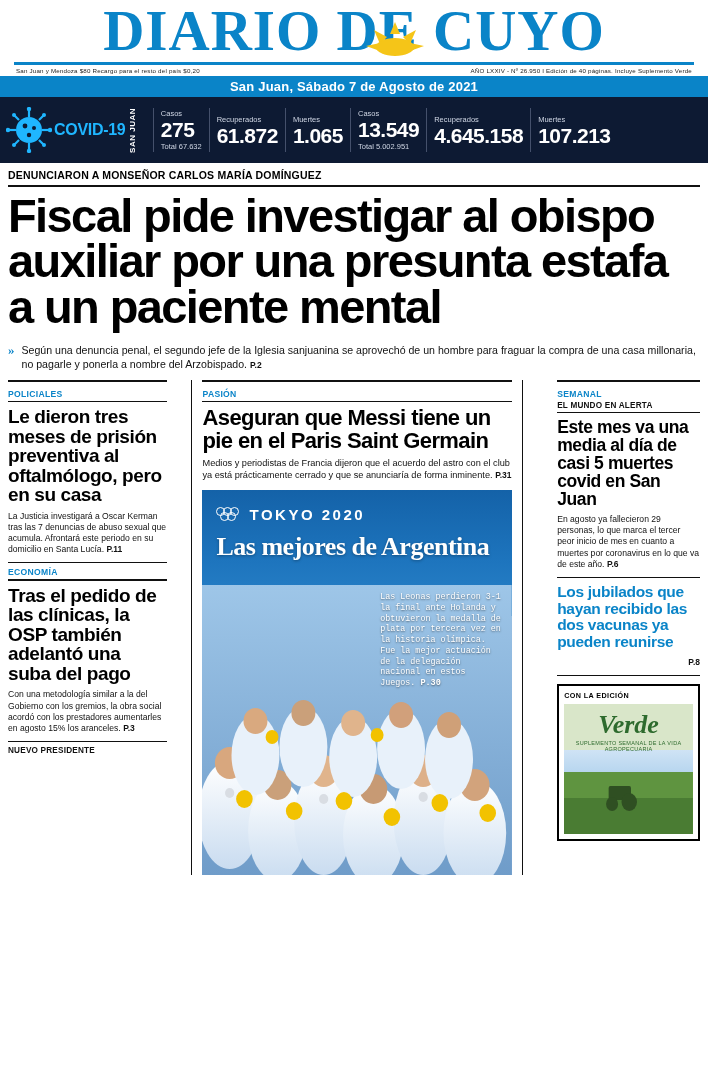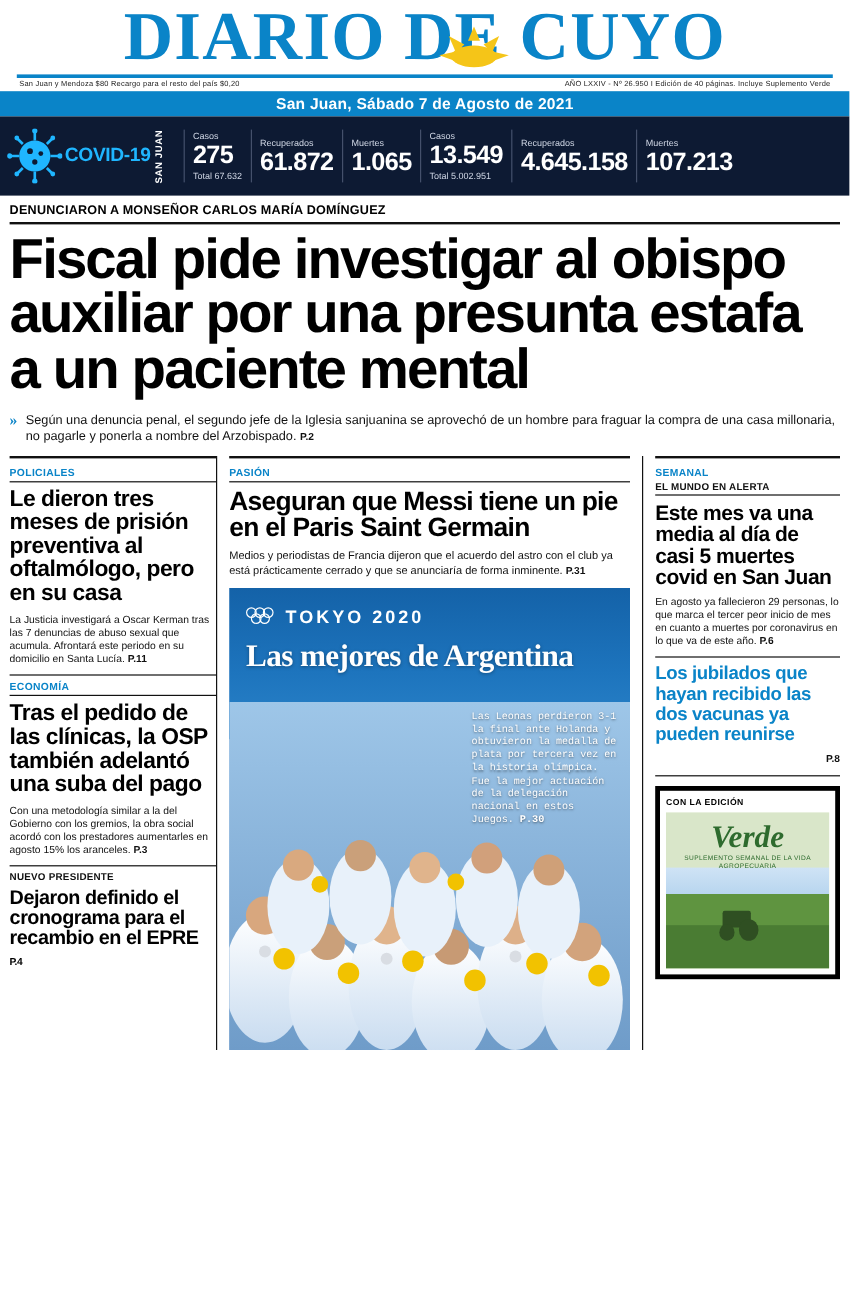--- a/index.html
+++ b/index.html
@@ -94,21 +94,21 @@
     display:flex; gap:7px; padding: 14px 10px 8px 8px; align-items:flex-start;
   }
   .chev { color:#0a84c8; font-weight:bold; font-size: 13px; line-height:1.1; flex:0 0 auto;}
   .lead-sub p {
     font-family:"Liberation Sans", sans-serif;
     font-size: 10.6px; line-height: 1.33; color:#111;
   }
   .pg { font-weight:bold; font-size:8.5px;text-align:right; }
 
   
-  .cols { display:flex; padding: 0 8px; }
+  .cols { display:flex; padding: 0 8px; gap: 24px; }
   .col-left { width: 172px; }
   .col-mid { width: 356px; padding: 0 10px; border-left:1px solid #111; border-right:1px solid #111;}
   .col-right { width: 164px; padding-left: 10px; }
 
   .sec {
     font-family:"Liberation Sans", sans-serif;
     font-size: 8.6px; font-weight:bold; color:#0a84c8;
     letter-spacing:.3px; padding-top:4px;
   }
   .sec-rule { height:1.2px; background:#111; margin-top:2px; }
@@ -168,21 +168,21 @@
   .photo-people { position:absolute; left:0; bottom:0; width:100%; height:290px; }
   .cap-box {
     position:absolute; right:10px; top:102px; width: 122px;
     background: rgba(255,255,255,0.0);
     color:#fff; font-family:Liberation Mono, monospace;
     font-size: 8.4px; line-height:1.28;
     text-shadow: 0 1px 2px rgba(0,0,0,.5);
   }
 
   
-  .verde-box { margin-top:8px; border:4px solid #000000; padding:5px; }
+  .verde-box { margin-top:8px; border:2px solid #000000; padding:5px; }
   .verde-label {
     font-family:"Liberation Sans", sans-serif; font-size:7.2px; font-weight:bold;
     letter-spacing:.4px; margin-bottom:4px;
   }
   .verde-cover { position:relative; width:100%; height:130px; background:#d9e6c9; overflow:hidden;}
   .verde-title {
     position:absolute; left:0; right:0; top:6px; text-align:center;
     font-family:"Liberation Serif", serif; font-style:italic; font-weight:bold;
     font-size:26px; color:#2e6b2e;
   }
@@ -320,24 +320,20 @@
       <div class="sec">ECONOMÍA</div>
       <div class="sec-rule"></div>
       <div class="art-title t-left">Tras el pedido de las clínicas, la OSP también adelantó una suba del pago</div>
       <div class="body">
         <span>Con una metodología similar a la del Gobierno con los gremios, la obra social acordó con los prestadores aumentarles en agosto 15% los aranceles.</span>
         <span class="pg">P.3</span>
       </div>
 
       <div class="thin-rule"></div>
       <div class="sub-kicker" style="margin-top:4px">NUEVO PRESIDENTE</div>
-      <div class="art-title t-left" style="font-size:16.5px">
-        <span>Dejaron definido el cronograma para el recambio en el EPRE</span>
-        <span class="pg">P.4</span>
-      </div>
     </div>
 
     <div class="col-mid">
       <div class="hl-rule-top"></div>
       <div class="sec">PASIÓN</div>
       <div class="sec-rule"></div>
       <div class="art-title t-mid">Aseguran que Messi tiene un pie en el Paris Saint Germain</div>
       <div class="body mid-body">
         <span>Medios y periodistas de Francia dijeron que el acuerdo del astro con el club ya está prácticamente cerrado y que se anunciaría de forma inminente.</span>
         <span class="pg">P.31</span>

